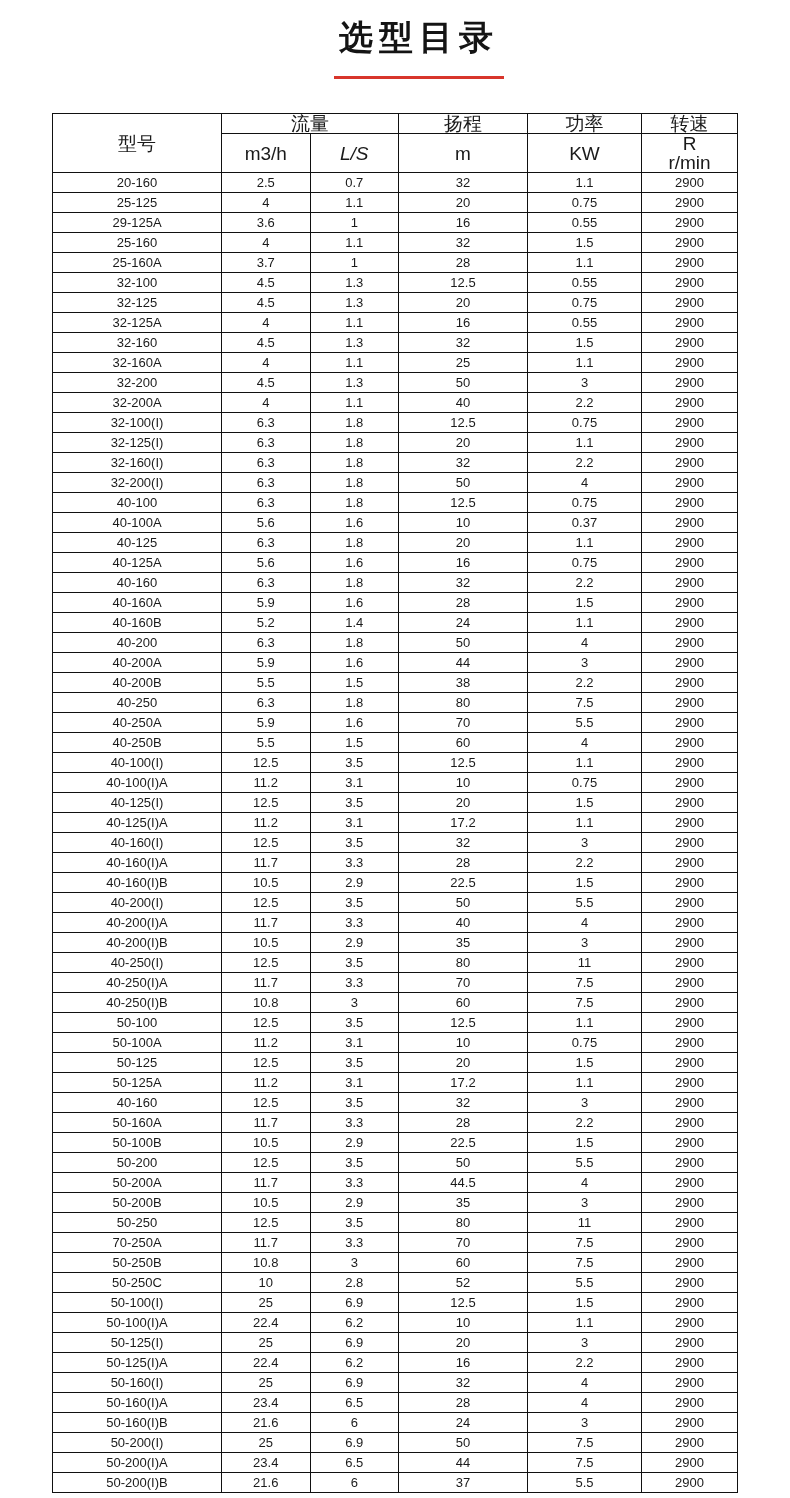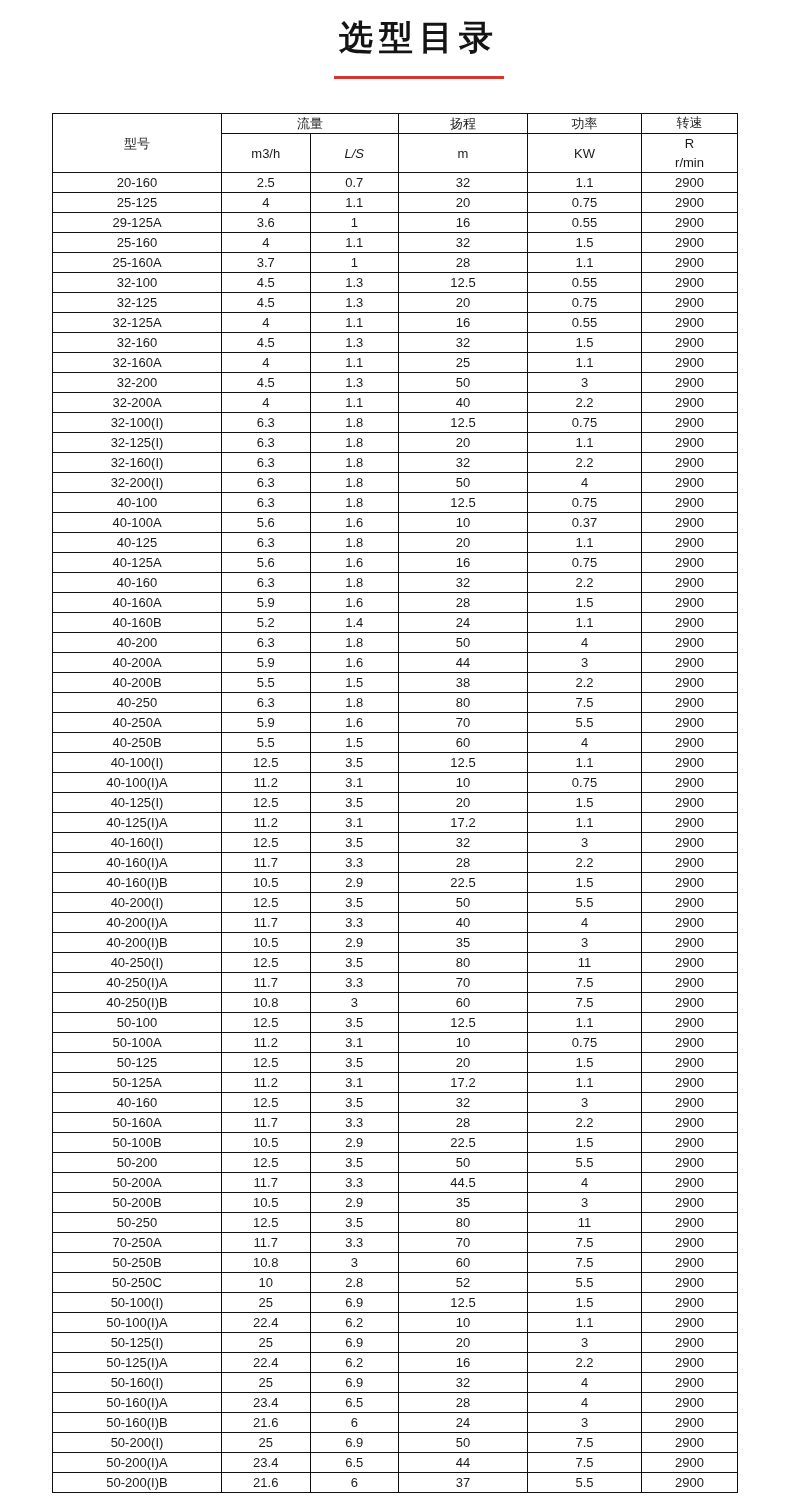--- a/index.html
+++ b/index.html
@@ -51,28 +51,28 @@
     border: 1px solid #111111;
     text-align: center;
     vertical-align: middle;
     padding: 0;
     height: 19px;
     line-height: 19px;
     font-weight: normal;
     color: #1a1a1a;
   }
   table.spec th {
-    font-size: 13px;
+    font-size: 19px;
   }
   .h-model { width: 168px; margin-left: 34px; }
   .h-m3h   { width: 66px; }
   .h-ls    { width: 88px; font-style: italic; }
   .h-head  { width: 128px; }
   .h-power { width: 113px; }
-  .h-speed { width: 95px; font-family: Liberation Mono, monospace; }
+  .h-speed { width: 95px; }
 
   .th-tall { height: 38px; line-height: 19px; }
   .rpm-cell {
     line-height: 14px;
     padding-top: 1px;
     padding-bottom: 1px;
   }
   .rpm-cell span { display: block; }
 </style>
 </head>

